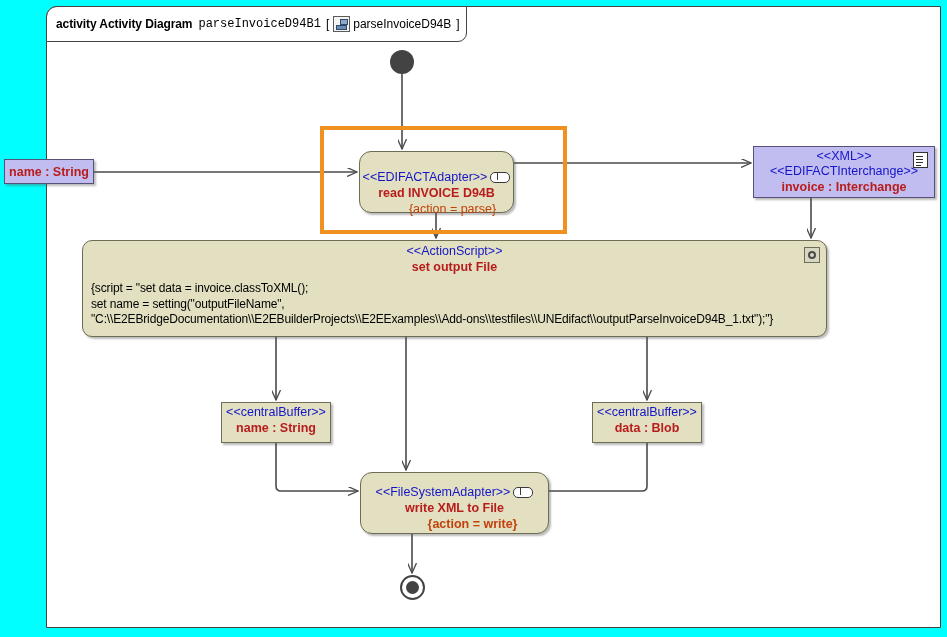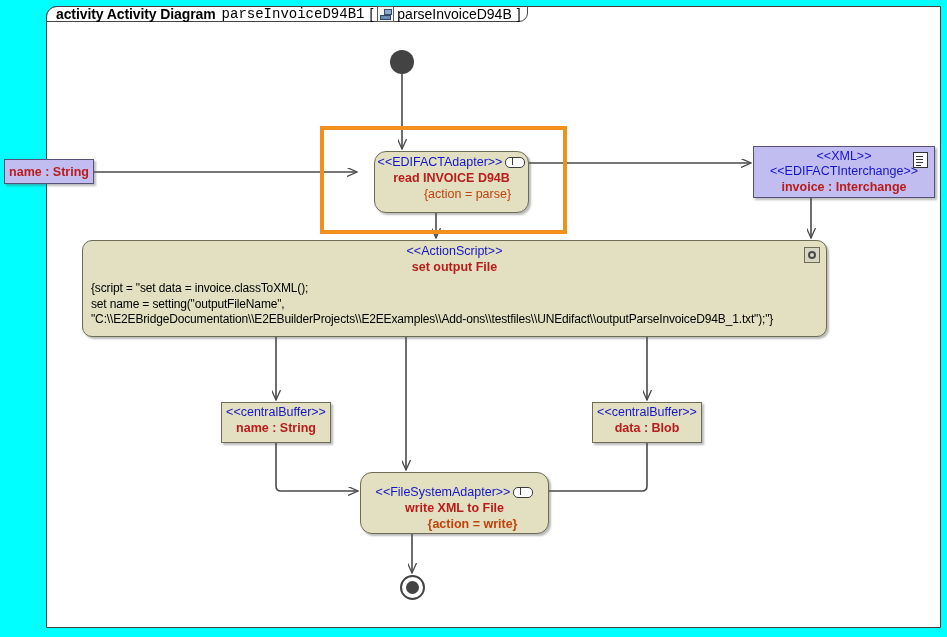--- a/index.html
+++ b/index.html
@@ -25,31 +25,31 @@
     height: 622px;
     background: #ffffff;
     border: 1px solid #444444;
     border-top-left-radius: 11px;
     box-sizing: border-box;
   }
   #frame-header {
     position: absolute;
     left: 46px;
     top: 6px;
-    height: 16px;
+    height: 36px;
     box-sizing: border-box;
     background: #ffffff;
     border: 1px solid #444444;
     border-top-left-radius: 11px;
     border-bottom-right-radius: 9px;
     padding: 0 6px 0 9px;
     display: flex;
     align-items: center;
     white-space: nowrap;
-    font-size: 14px;
+    font-size: 12px;
     color: #000000;
     z-index: 6;
   }
   #frame-header .kw {
     font-weight: bold;
     letter-spacing: -0.1px;
   }
   #frame-header .nm { margin-left: 6px; font-family: Liberation Mono, monospace; }
   #frame-header .brk { margin-left: 5px; }
 
@@ -191,22 +191,21 @@
     border-radius: 50%;
     background: #434343;
   }
 
   
   #action-read {
     left: 359px;
     top: 151px;
     width: 155px;
     height: 62px;
-    padding-top: 3px;
-    margin-left: 15px;
+    padding-top: 18px;
   }
   #action-read .nodeprop { padding-left: 32px; }
 
   
   #action-script {
     left: 82px;
     top: 240px;
     width: 745px;
     height: 97px;
     border-radius: 10px;

